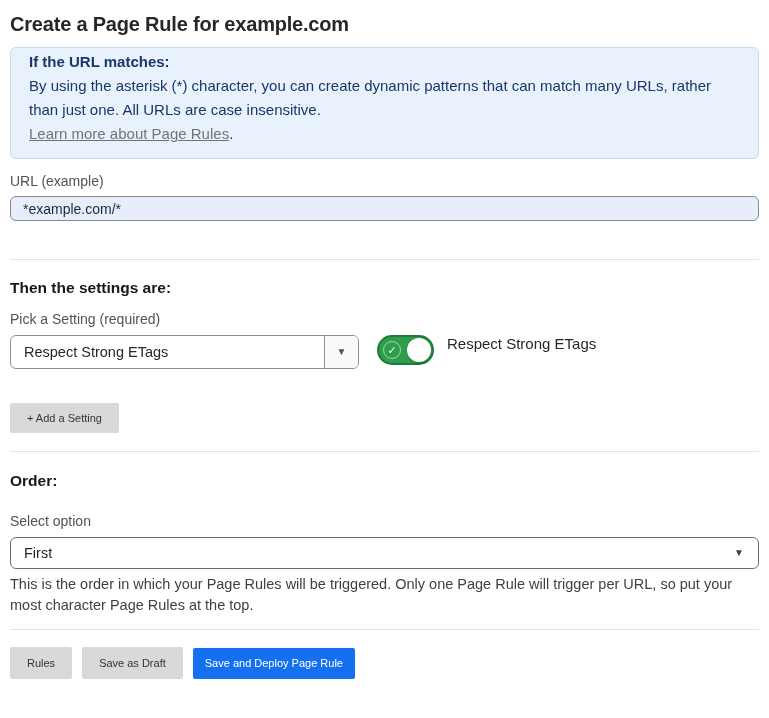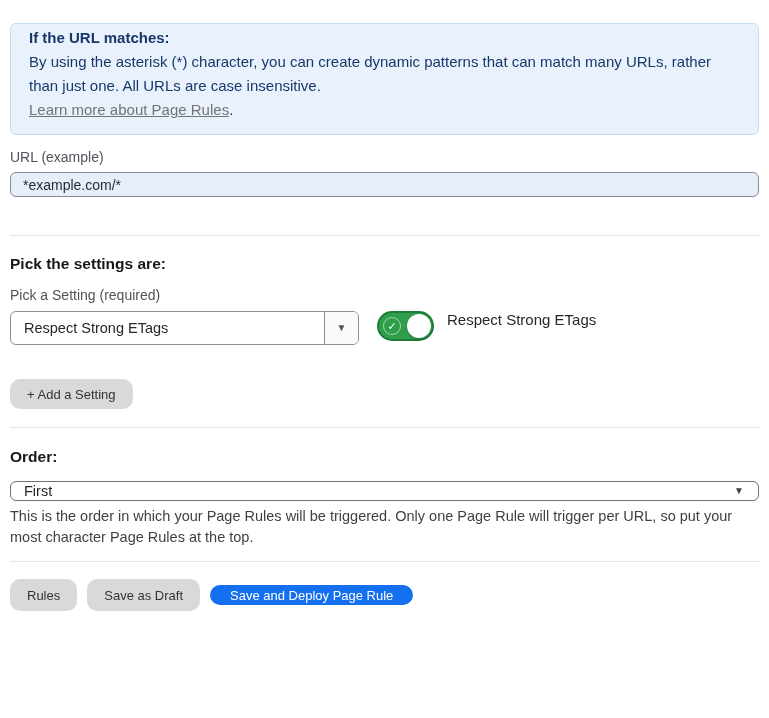--- a/index.html
+++ b/index.html
@@ -95,23 +95,23 @@
     border-left: 1px solid #8e8e93;
     background: #fafafa;
     display: flex;
     align-items: center;
     justify-content: center;
     flex: 0 0 auto;
   }
   .caret { font-size: 10px; color: #52525b; line-height: 1; }
 
   .select-box.full {
-    margin-top: 15px;
+    margin-top: 8px;
     width: 100%;
-    height: 20px;
+    height: 32px;
     border-color: #6e6e73;
   }
   .select-box.full .caret { margin-right: 14px; color: #3f3f46; }
 
   .toggle {
     position: relative;
     margin-left: 18px;
     width: 57px;
     height: 30px;
     border-radius: 15px;
@@ -140,40 +140,40 @@
   }
   .toggle-label {
     margin-left: 13px;
     font-size: 15px;
     color: #27272a;
   }
 
   button {
     font-family: "Liberation Sans", sans-serif;
     border: none;
-    border-radius: 10px;
-    font-size: 13px;
+    border-radius: 2px;
+    font-size: 11px;
     cursor: pointer;
   }
   .gray-btn {
     background: #d9d9d9;
     color: #333333;
     height: 32px;
     padding: 0 17px;
   }
   .add-setting {
     margin-top: 34px;
     height: 30px;
     display: block;
   }
   .blue-btn {
     background: #1570ef;
     color: #ffffff;
-    height: 20px;
-    padding: 0 20px;
+    height: 31px;
+    padding: 0 12px;
   }
 
   .help-text {
     margin-top: 5px;
     font-size: 14.5px;
     color: #3f3f46;
     line-height: 21px;
     max-width: 749px;
   }
 
@@ -182,33 +182,34 @@
     display: flex;
     align-items: center;
     gap: 10px;
   }
 </style>
 </head>
 <body>
 
 <div class="container">
 
+  <h1 class="page-title">Create a Page Rule for example.com</h1>
 
   <div class="info-box">
     <div class="info-heading">If the URL matches:</div>
     <div class="info-body">By using the asterisk (*) character, you can create dynamic patterns that can match many URLs, rather than just one. All URLs are case insensitive.</div>
     <div class="info-link-line"><a class="info-link">Learn more about Page Rules</a><span>.</span></div>
   </div>
 
   <label class="field-label">URL (example)</label>
   <input class="url-input" type="text" value="*example.com/*" style="">
 
   <div class="divider d1"></div>
 
-  <h2 class="section-heading">Pick the settings are:</h2>
+  <h2 class="section-heading">Then the settings are:</h2>
 
   <div class="field-label picker-label">Pick a Setting (required)</div>
 
   <div class="setting-row">
     <div class="select-box">
       <span class="select-text">Respect Strong ETags</span>
       <span class="select-arrow-box">
         <span class="caret">▼</span>
       </span>
     </div>
@@ -218,20 +219,21 @@
     </div>
     <span class="toggle-label">Respect Strong ETags</span>
   </div>
 
   <button class="gray-btn add-setting">+ Add a Setting</button>
 
   <div class="divider d2"></div>
 
   <h2 class="section-heading order-heading">Order:</h2>
 
+  <div class="field-label order-label">Select option</div>
 
   <div class="select-box full">
     <span class="select-text">First</span>
     <span class="caret">▼</span>
   </div>
 
   <p class="help-text">This is the order in which your Page Rules will be triggered. Only one Page Rule will trigger per URL, so put your most character Page Rules at the top.</p>
 
   <div class="divider d3"></div>
 

